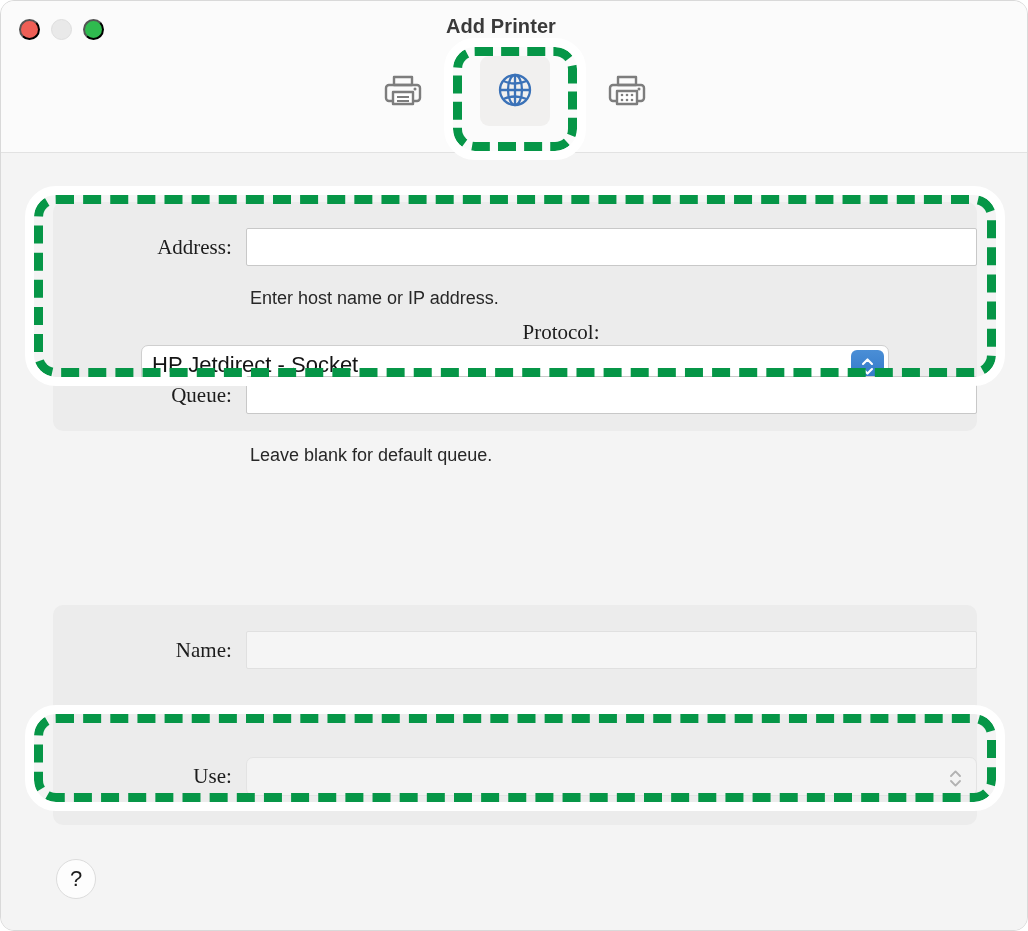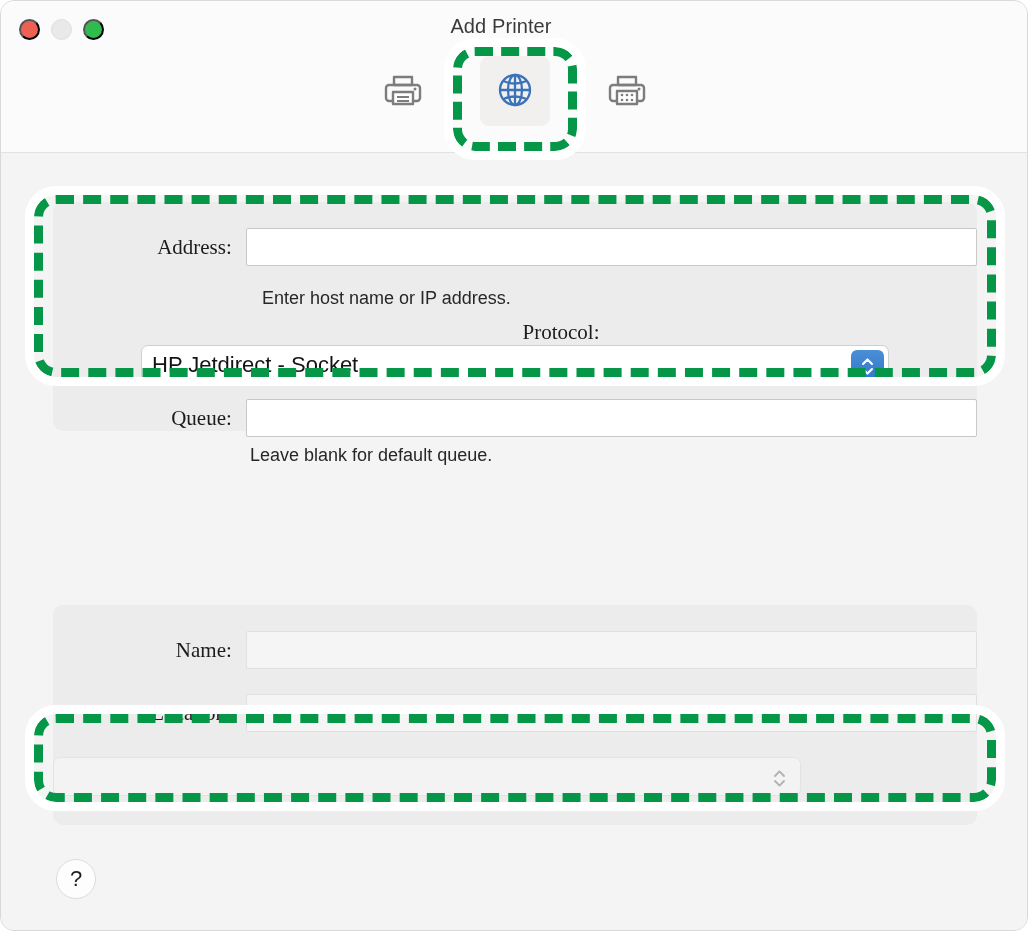--- a/index.html
+++ b/index.html
@@ -49,21 +49,21 @@
   .light.close   { background: #ee5f56; }
   .light.min     { background: #e9e9e9; border: 1px solid #dedede; box-sizing: border-box; }
   .light.zoom    { background: #2fbb4f; }
 
   .win-title {
     position: absolute;
     left: 0; top: 14px;
     width: 1000px;
     text-align: center;
     font-size: 20px;
-    font-weight: normal;
+    font-weight: bold;
     color: #3a3a3a;
     letter-spacing: 0.1px;
   }
 
   
   .toolbar {
     position: absolute;
     left: 0; top: 55px;
     width: 1028px;
     display: flex;
@@ -307,56 +307,53 @@
 
   <div class="content">
 
     <div class="panel panel-top">
 
       <div class="row" style="top:26px;">
         <span class="row-label">Address:</span>
         <input class="text-field" type="text" value="" style="">
       </div>
 
-      <div class="hint" style="top:86px;margin-left:12px;">Enter host name or IP address.</div>
+      <div class="hint" style="top:86px;">Enter host name or IP address.</div>
 
       <div class="row" style="top:118px;flex-direction:column;">
         <span class="row-label">Protocol:</span>
         <div class="popup">
           <span>HP Jetdirect - Socket</span>
           <span class="chev-box">
             <svg width="17" height="21" viewBox="0 0 17 21" fill="none" stroke="#ffffff" stroke-width="2.1" stroke-linecap="round" stroke-linejoin="round">
               <path d="M4 8 L8.5 3.4 L13 8"></path>
               <path d="M4 13 L8.5 17.6 L13 13"></path>
             </svg>
           </span>
         </div>
       </div>
 
-      <div class="row" style="top:197px;">
+      <div class="row" style="top:174px;">
         <span class="row-label">Queue:</span>
         <input class="text-field" type="text" value="" style="">
       </div>
 
       <div class="hint" style="top:243px;">Leave blank for default queue.</div>
     </div>
 
     <div class="panel panel-bottom">
 
       <div class="row" style="top:26px;">
         <span class="row-label">Name:</span>
         <input class="text-field disabled" type="text" value="" style="">
       </div>
 
-      <div class="row" style="top:89px;">
-        <span class="row-label">Location:</span>
-        <input class="text-field disabled" type="text" value="" style="">
-      </div>
 
       <div class="row" style="top:152px;">
+        <span class="row-label">Use:</span>
         <div class="popup disabled">
           <span></span>
           <span class="chev-box">
             <svg width="17" height="21" viewBox="0 0 17 21" fill="none" stroke="#b2b2b2" stroke-width="1.9" stroke-linecap="round" stroke-linejoin="round">
               <path d="M4 8 L8.5 3.4 L13 8"></path>
               <path d="M4 13 L8.5 17.6 L13 13"></path>
             </svg>
           </span>
         </div>
       </div>

